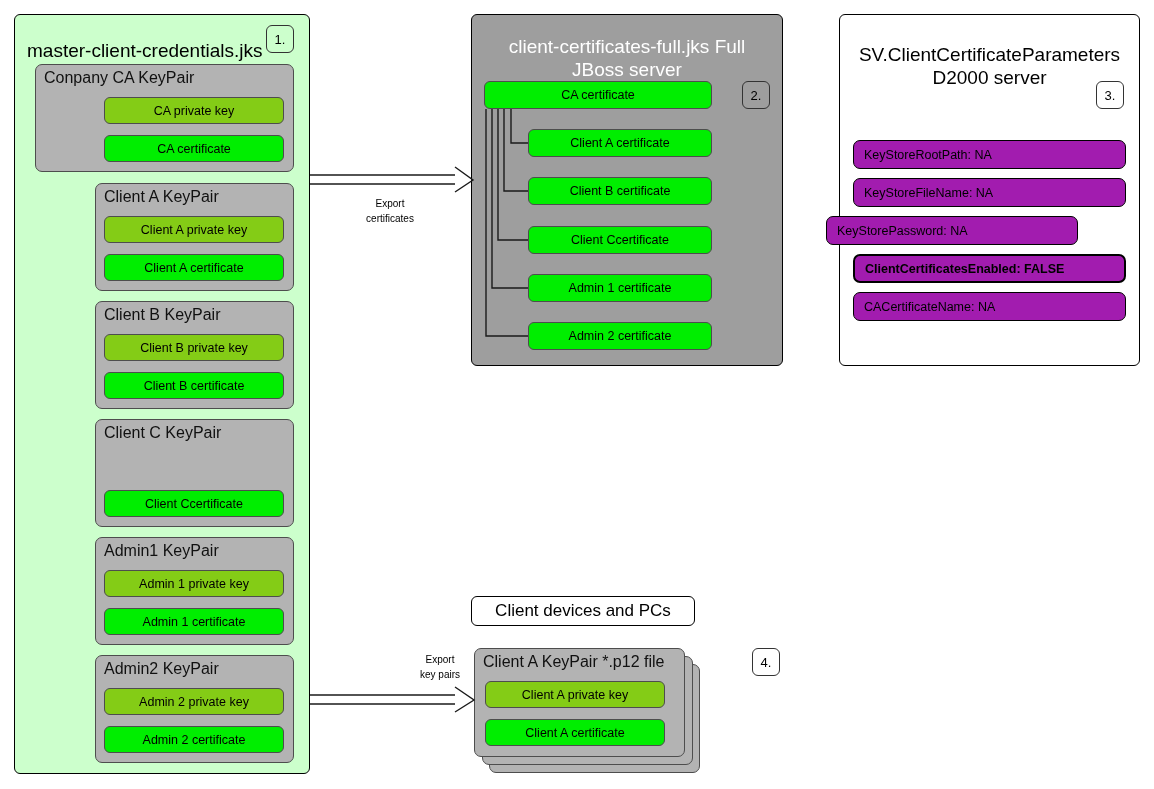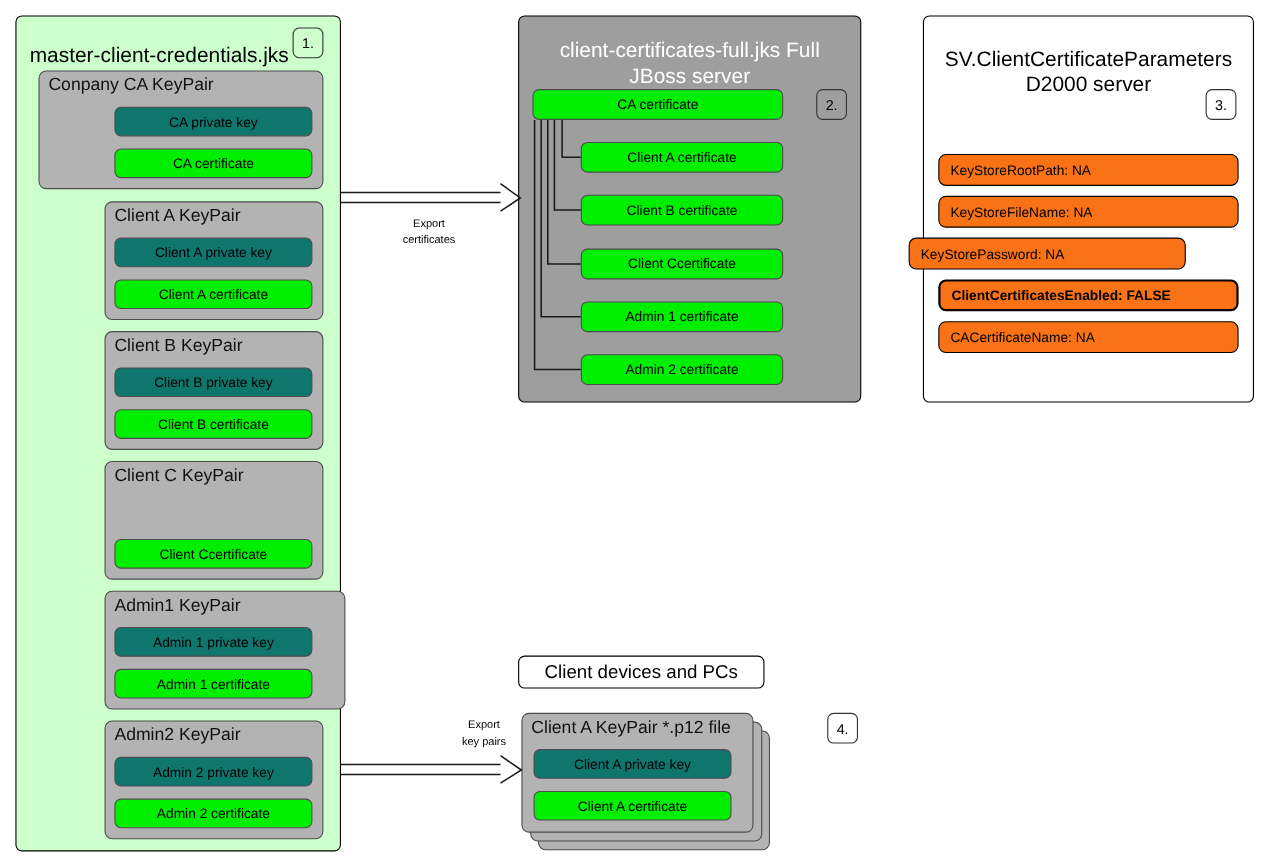--- a/index.html
+++ b/index.html
@@ -35,24 +35,24 @@
     position:absolute;left:8px;top:5px;font-size:16px;line-height:15px;
     color:#111;
   }
 
   
   .chip{
     border:1px solid #4d4d4d;border-radius:6px;
     display:flex;align-items:center;justify-content:center;
     font-size:12.5px;line-height:14px;text-align:center;color:#000;
   }
-  .chip-key{background:#0f766e;}
+  .chip-key{background:#84cc16;}
   .chip-cert{background:#00EE00;}
   .chip-yellow{
-    background:#f97316;border:1.5px solid #000;border-radius:7px;
+    background:#a21caf;border:1.5px solid #000;border-radius:7px;
     display:flex;align-items:center;justify-content:flex-start;
     font-size:12.5px;color:#000;padding-left:10px;
   }
   .chip-yellow.hl{border-width:2.5px;font-weight:bold;}
 
   
   .badge{
     border:1px solid #333;border-radius:6px;
     display:flex;align-items:center;justify-content:center;
     font-size:13px;color:#000;
@@ -118,21 +118,21 @@
   <div class="kp-label">Client B KeyPair</div>
   <div class="abs chip chip-key" style="left:8px;top:32px;width:180px;height:27px;">Client B private key</div>
   <div class="abs chip chip-cert" style="left:8px;top:70px;width:180px;height:27px;">Client B certificate</div>
 </div>
 
 <div class="abs kp-box" style="left:95px;top:419px;width:199px;height:108px;z-index:3;">
   <div class="kp-label">Client C KeyPair</div>
   <div class="abs chip chip-cert" style="left:8px;top:70px;width:180px;height:27px;">Client Ccertificate</div>
 </div>
 
-<div class="abs kp-box" style="left:95px;top:537px;width:219px;height:108px;z-index:3;">
+<div class="abs kp-box" style="left:95px;top:537px;width:199px;height:108px;z-index:3;">
   <div class="kp-label">Admin1 KeyPair</div>
   <div class="abs chip chip-key" style="left:8px;top:32px;width:180px;height:27px;">Admin 1 private key</div>
   <div class="abs chip chip-cert" style="left:8px;top:70px;width:180px;height:27px;">Admin 1 certificate</div>
 </div>
 
 <div class="abs kp-box" style="left:95px;top:655px;width:199px;height:108px;z-index:3;">
   <div class="kp-label">Admin2 KeyPair</div>
   <div class="abs chip chip-key" style="left:8px;top:32px;width:180px;height:27px;">Admin 2 private key</div>
   <div class="abs chip chip-cert" style="left:8px;top:70px;width:180px;height:27px;">Admin 2 certificate</div>
 </div>

